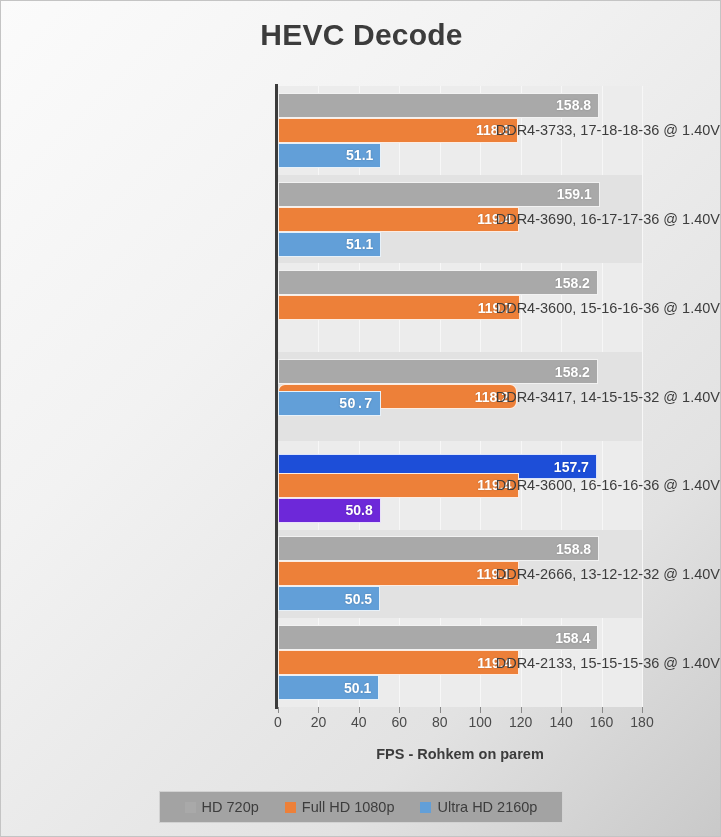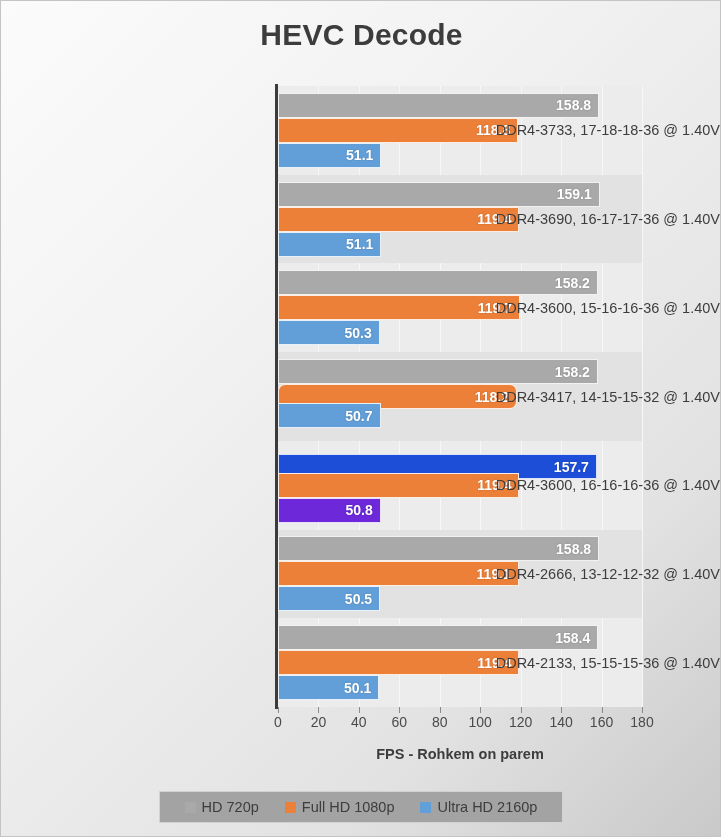--- a/index.html
+++ b/index.html
@@ -194,31 +194,28 @@
       <div class="bar" style="top: 145.571px; height: 25px; width: 103.336px; background: rgb(98, 159, 216);">
         <span class="bar-value">51.1</span>
       </div>
       <div class="cat-band" style="top: 177.429px; height: 88.7143px;"></div>
       <div class="bar" style="top: 184.286px; height: 25px; width: 319.916px; background: rgb(169, 169, 169);">
         <span class="bar-value">158.2</span>
       </div>
       <div class="bar" style="top: 209.286px; height: 25px; width: 242.06px; background: rgb(237, 128, 57);">
         <span class="bar-value">119.7</span>
       </div>
-      <div class="bar" style="top: 234.286px; height: 25px; width: 101.718px; background: rgb(98, 159, 216);">
-        <span class="bar-value">50.3</span>
-      </div>
       <div class="cat-band alt" style="top: 266.143px; height: 88.7143px;"></div>
       <div class="bar" style="top: 273px; height: 25px; width: 319.916px; background: rgb(169, 169, 169);">
         <span class="bar-value">158.2</span>
       </div>
       <div class="bar" style="top: 298px; height: 25px; width: 239.027px; background: rgb(237, 128, 57); border-radius: 7px;">
         <span class="bar-value">118.2</span>
       </div>
-      <div class="bar" style="top: 317px; height: 25px; width: 102.527px; background: rgb(98, 159, 216);">
+      <div class="bar" style="top: 305px; height: 25px; width: 102.527px; background: rgb(98, 159, 216); font-family: Liberation Mono, monospace;">
         <span class="bar-value">50.7</span>
       </div>
       <div class="cat-band" style="top: 354.857px; height: 88.7143px;"></div>
       <div class="bar" style="top: 368px; height: 25px; width: 318.904px; background: #1d4ed8;">
         <span class="bar-value">157.7</span>
       </div>
       <div class="bar" style="top: 386.714px; height: 25px; width: 241.453px; background: rgb(237, 128, 57);">
         <span class="bar-value">119.4</span>
       </div>
       <div class="bar" style="top: 411.714px; height: 25px; width: 102.729px; background: #6d28d9;">

